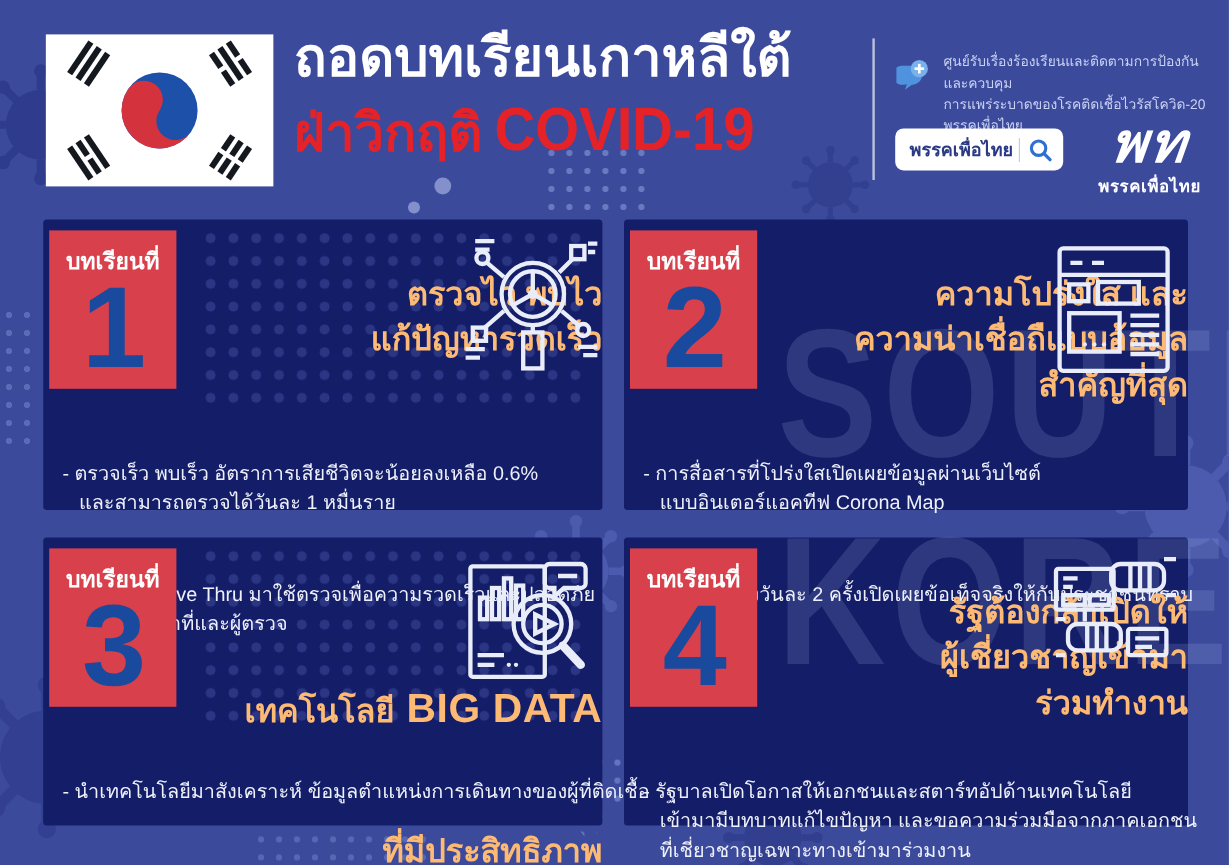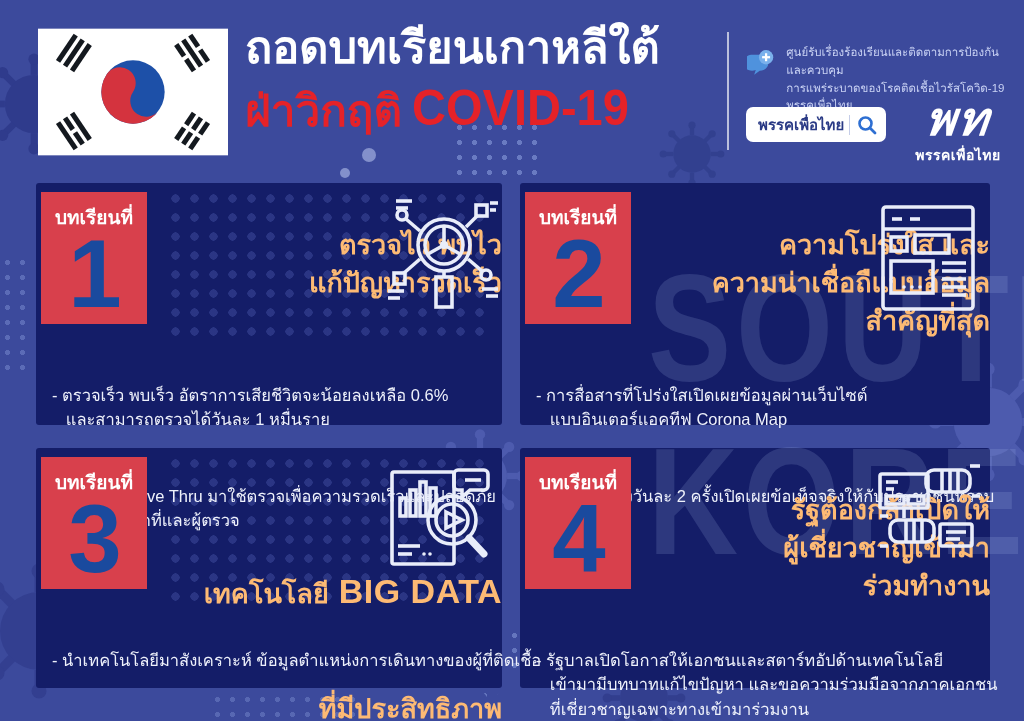--- a/index.html
+++ b/index.html
@@ -240,21 +240,21 @@
 
   <div class="contact">
     <svg width="38" height="36" viewBox="0 0 38 36">
       <path d="M4,8 a11,10 0 1,0 6,19 l-2,6 7,-5 a11,10 0 0,0 0,-20 z" fill="#4f92dd" transform="translate(1,1)"></path>
       <circle cx="24" cy="12" r="9" fill="#7ab1ec"></circle>
       <rect x="22.6" y="7" width="2.8" height="10" fill="#ffffff"></rect>
       <rect x="19" y="10.6" width="10" height="2.8" fill="#ffffff"></rect>
     </svg>
     <div class="contact-text">
       <div>ศูนย์รับเรื่องร้องเรียนและติดตามการป้องกันและควบคุม</div>
-      <div>การแพร่ระบาดของโรคติดเชื้อไวรัสโควิด-19 พรรคเพื่อไทย</div>
+      <div>การแพร่ระบาดของโรคติดเชื้อไวรัสโควิด-20 พรรคเพื่อไทย</div>
     </div>
   </div>
 
   <div class="search-box">
     <span class="search-text">พรรคเพื่อไทย</span>
     <span class="search-sep"></span>
     <svg width="22" height="22" viewBox="0 0 22 22">
       <circle cx="9.5" cy="9.5" r="6" fill="none" stroke="#2e6fd2" stroke-width="2.6"></circle>
       <line x1="14" y1="14" x2="19" y2="19" stroke="#2e6fd2" stroke-width="2.8" stroke-linecap="round"></line>
     </svg>

